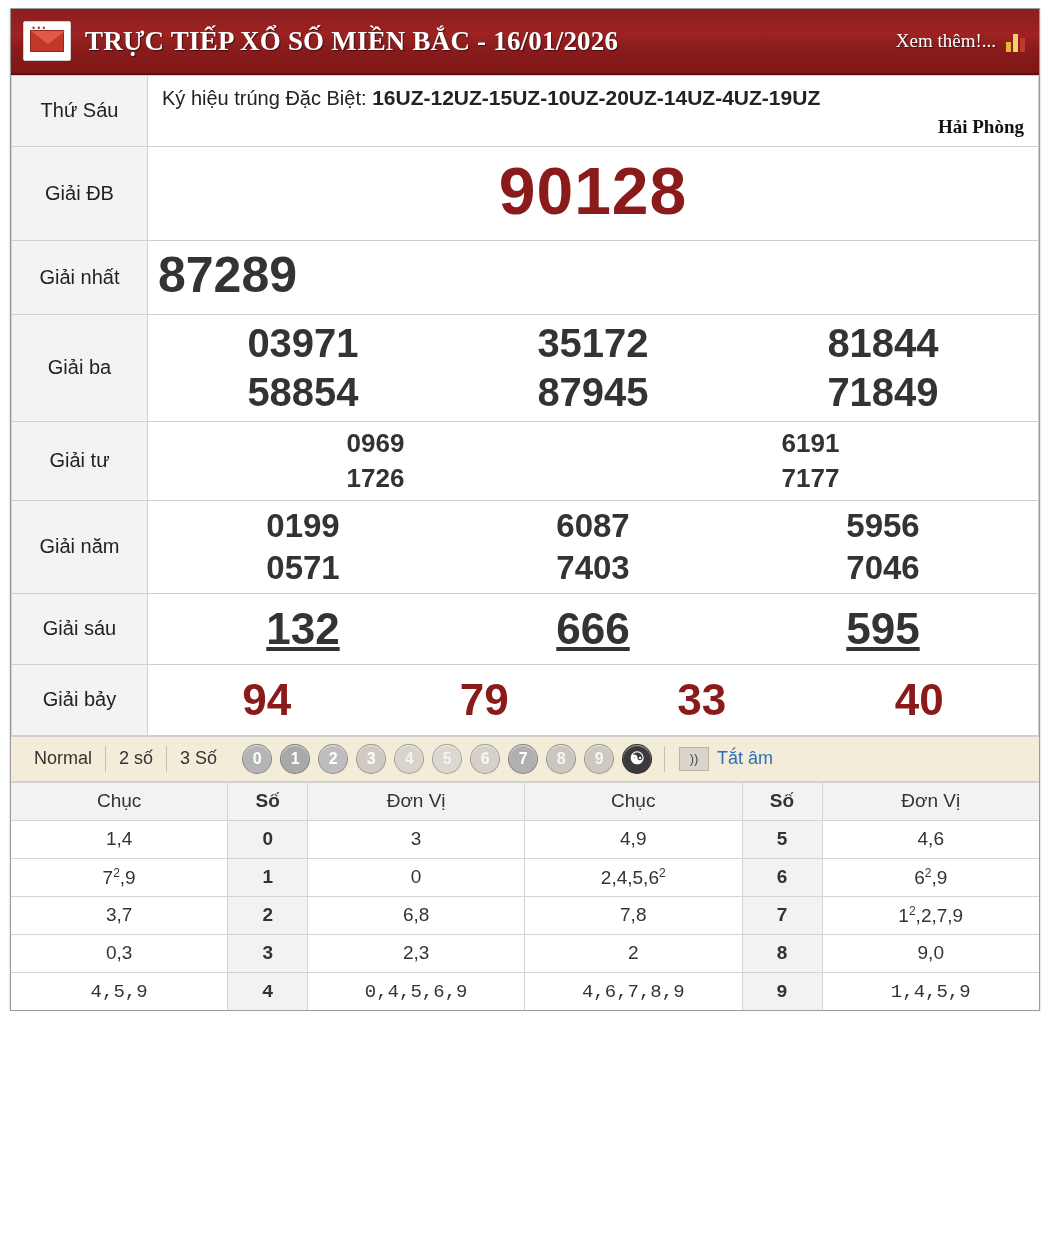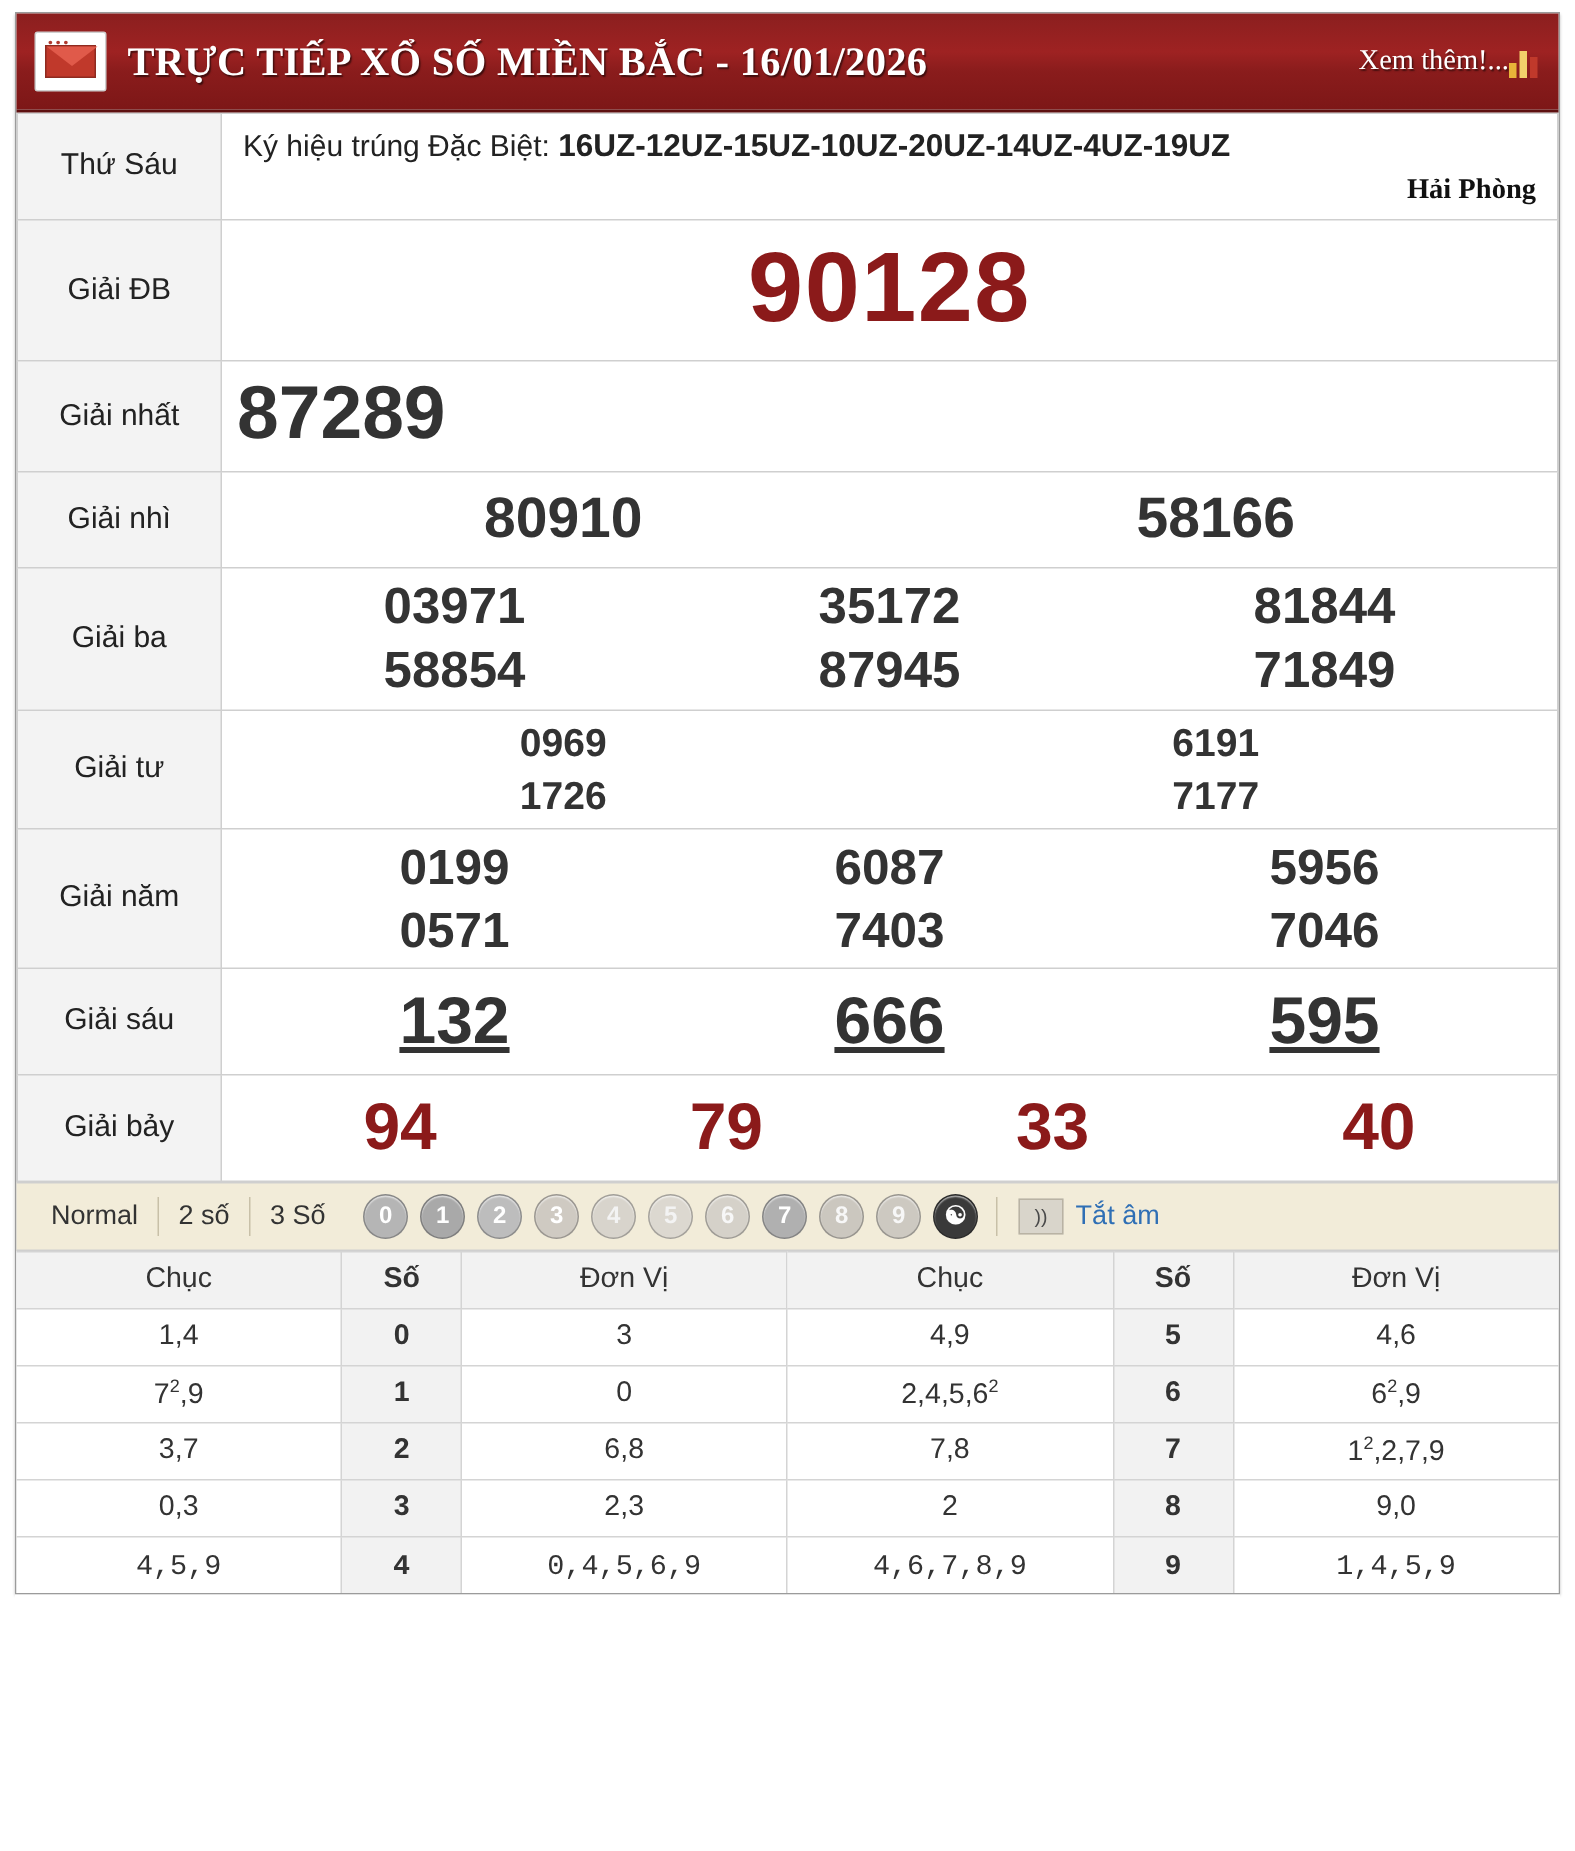--- a/index.html
+++ b/index.html
@@ -66,20 +66,21 @@
     font-weight: bold;
     font-size: 27px;
     text-shadow: 1px 1px 1px rgba(0,0,0,0.55);
     white-space: nowrap;
     letter-spacing: 0.2px;
   }
   .header-right {
     margin-left: auto;
     display: flex;
     align-items: center;
+    gap: 10px;
   }
   .header-more {
     color: #ffffff;
     font-family: "Liberation Serif", serif;
     font-size: 19px;
     text-shadow: 1px 1px 1px rgba(0,0,0,0.5);
     white-space: nowrap;
   }
   .chart-icon { display: flex; align-items: flex-end; gap: 2px; height: 22px; }
   .chart-icon i { display: block; width: 5px; background: #f0c040; }
@@ -143,21 +144,21 @@
     line-height: 1.05;
   }
   .nums {
     display: flex;
     width: 100%;
     color: #333;
     font-weight: bold;
   }
   .nums > div { flex: 1; text-align: center; }
   .r-2 { font-size: 38px; padding: 6px 0; }
-  .r-3 { font-size: 34px; }
+  .r-3 { font-size: 40px; }
   .r-3 .line { padding: 3px 0; }
   .r-4 { font-size: 26px; }
   .r-5 { font-size: 33px; }
   .r-6 { font-size: 44px; padding: 6px 0; text-decoration: underline; }
   .r-7 {
     font-size: 44px;
     color: #8b1a1a;
     padding: 6px 0;
   }
   .stack .line { padding: 2px 0; }
@@ -276,29 +277,20 @@
         </td>
       </tr>
 
       <tr>
         <td class="lbl">Giải nhất</td>
         <td class="val">
           <div class="g1-num">87289</div>
         </td>
       </tr>
 
-      <tr>
-        <td class="lbl">Giải nhì</td>
-        <td class="val">
-          <div class="nums r-2">
-            <div>80910</div>
-            <div>58166</div>
-          </div>
-        </td>
-      </tr>
 
       <tr>
         <td class="lbl">Giải ba</td>
         <td class="val">
           <div class="nums r-3">
             <div class="stack">
               <div class="line">03971</div>
               <div class="line">58854</div>
             </div>
             <div class="stack">

